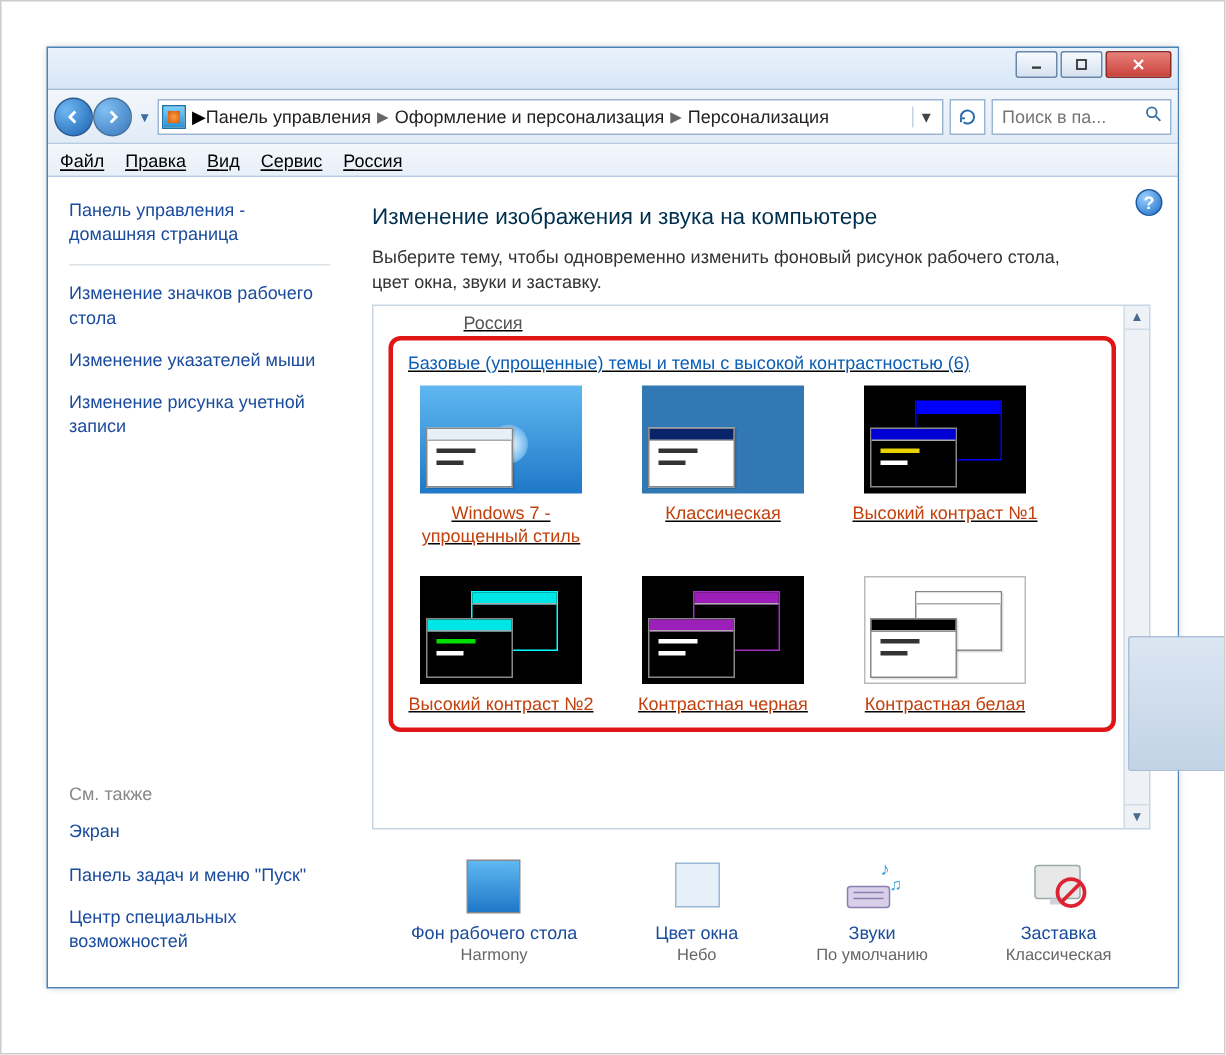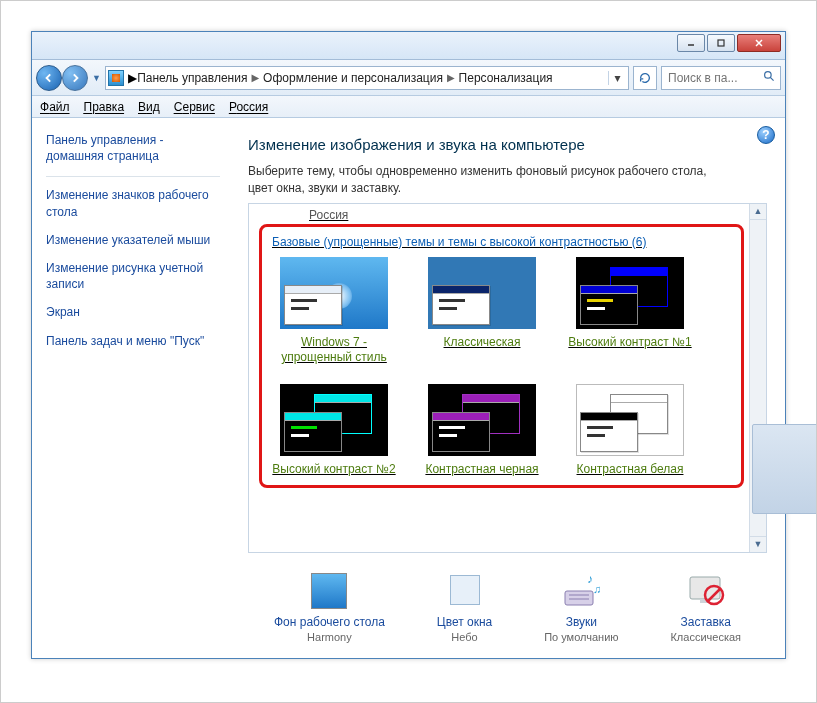--- a/index.html
+++ b/index.html
@@ -116,21 +116,21 @@
   margin-top:2px;
 }
 .sectiontitle{color:#0c5fb5;font-size:12px;margin:2px 0 8px 2px;}
 .themegrid{display:flex;flex-wrap:wrap;gap:18px 20px;}
 .themeitem{width:128px;text-align:center;}
 .thumb{width:108px;height:72px;margin:0 auto 6px auto;position:relative;}
 .bg{position:absolute;inset:0;}
 .win{position:absolute;width:58px;height:40px;background:#fff;border:1px solid #888;box-shadow:1px 1px 0 #00000020;}
 .win .tb{height:8px;border-bottom:1px solid #aaa;}
 .win .line{height:3px;background:#333;margin:5px 6px 0 6px;width:26px;}
-.themelabel{font-size:12px;color:#4d7c0f;line-height:1.3;}
+.themelabel{font-size:12px;color:#c2410c;line-height:1.3;}
 .bottomrow{
   display:flex;justify-content:space-around;padding:8px 0 6px 0;
   align-items:flex-start;margin-top:10px;
 }
 .bitem{text-align:center;font-size:12px;}
 .bicon{width:48px;height:40px;margin:0 auto 4px auto;position:relative;}
 .blabel{color:#1a4b9d;}
 .bsub{color:#666;font-size:11px;margin-top:2px;}
 </style>
 </head>
@@ -209,22 +209,24 @@
     <span>Россия</span>
   </div>
 
   <div class="body">
     <div class="sidebar">
       <a>Панель управления - домашняя страница</a>
       <div class="divider"></div>
       <a>Изменение значков рабочего стола</a>
       <a>Изменение указателей мыши</a>
       <a>Изменение рисунка учетной записи</a>
+      <div class="seealso">См. также</div>
       <a>Экран</a>
       <a>Панель задач и меню "Пуск"</a>
+      <a>Центр специальных возможностей</a>
     </div>
 
     <div class="content">
       <div class="helpicon">?</div>
       <h1>Изменение изображения и звука на компьютере</h1>
       <div class="desc">Выберите тему, чтобы одновременно изменить фоновый рисунок рабочего стола, цвет окна, звуки и заставку.</div>
 
       <div class="themebox">
         <div class="innerpad">
           <div class="russia">Россия</div>

